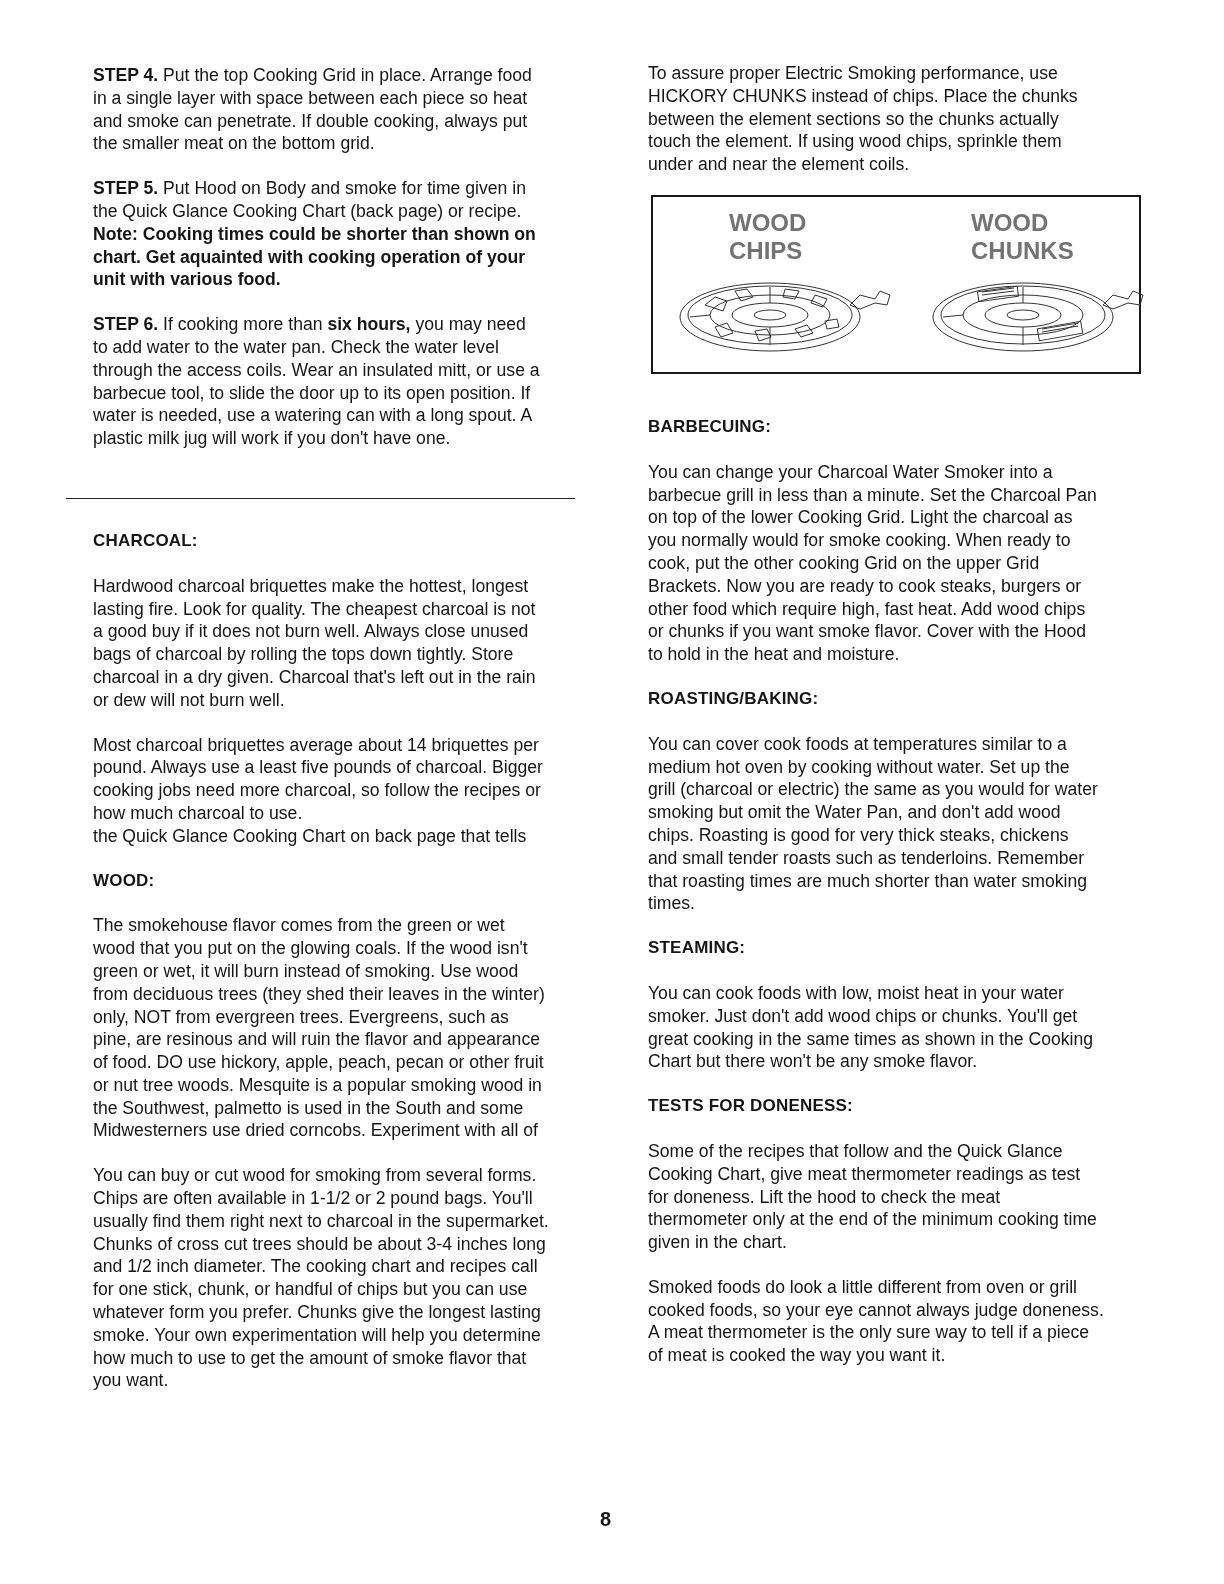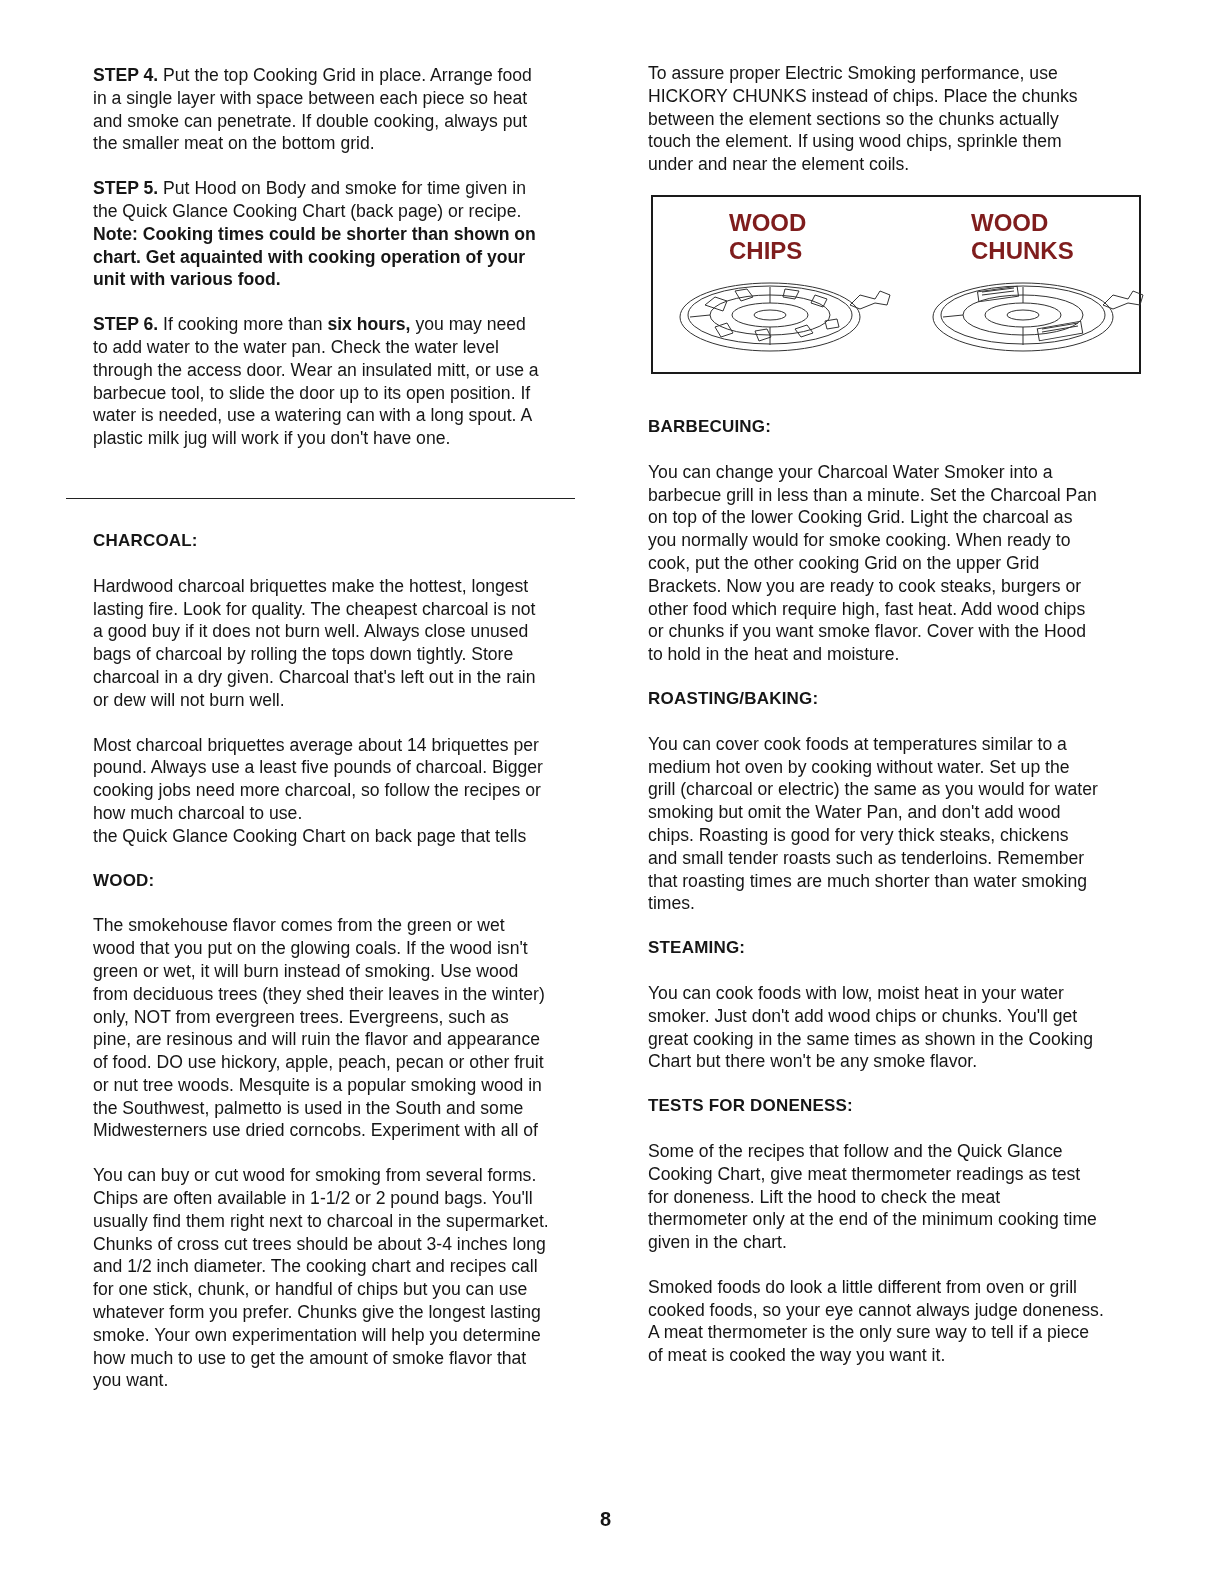--- a/index.html
+++ b/index.html
@@ -8,21 +8,21 @@
   .col { position: absolute; font-size: 17.6px; line-height: 22.8px; }
   .left { left: 66px; top: 64px; width: 520px; margin-left: 27px; }
   .right { left: 648px; top: 62px; width: 520px; }
   .line { display: block; white-space: nowrap; }
   .para { margin: 0 0 22px 0; }
   .b { font-weight: bold; }
   .heading { font-weight: bold; font-size: 17px; letter-spacing: 0.2px; margin: 0 0 22px 0; }
   .rule { position: absolute; left: 66px; top: 498px; width: 509px; height: 0; border-top: 1.5px solid #222; }
   .figure { position: absolute; left: 651px; top: 195px; width: 490px; height: 179px;
             border: 2px solid #1a1a1a; box-sizing: border-box; }
-  .fig-label { position: absolute; font-weight: bold; font-size: 24px; line-height: 28px; color: #7f1d1d; }
+  .fig-label { position: absolute; font-weight: bold; font-size: 24px; line-height: 28px; color: #737373; }
   .fig-label.chips { left: 76px; top: 12px; }
   .fig-label.chunks { left: 318px; top: 12px; }
   .element { position: absolute; }
   .element.chips { left: 22px; top: 78px; }
   .element.chunks { left: 275px; top: 78px; }
   .page-num { position: absolute; left: 600px; top: 1508px; font-weight: bold; font-size: 20px; }
 </style>
 </head>
 <body>
 
@@ -39,21 +39,21 @@
     <span class="line"><span class="b">STEP 5.</span><span> Put  Hood on Body and smoke for time given in</span></span>
     <span class="line">the Quick Glance Cooking Chart (back page) or recipe.</span>
     <span class="line b">Note: Cooking times could be shorter than shown on</span>
     <span class="line b">chart. Get aquainted with cooking operation of your</span>
     <span class="line b">unit with various food.</span>
   </div>
 
   <div class="para">
     <span class="line"><span class="b">STEP 6.</span><span> If cooking more than </span><span class="b">six hours,</span><span> you may need</span></span>
     <span class="line">to add water to the water pan.  Check the water level</span>
-    <span class="line">through the access door.  Wear an insulated mitt, or use a</span>
+    <span class="line">through the access coils.  Wear an insulated mitt, or use a</span>
     <span class="line">barbecue tool, to slide the door up to its open position.  If</span>
     <span class="line">water is needed, use a watering can with a long spout.  A</span>
     <span class="line">plastic milk jug will work if you don't have one.</span>
   </div>
 
   <div style="height:58px"></div>
 
   <div class="heading">CHARCOAL:</div>
   <div class="para">
     <span class="line">Hardwood charcoal briquettes make the hottest, longest</span>

